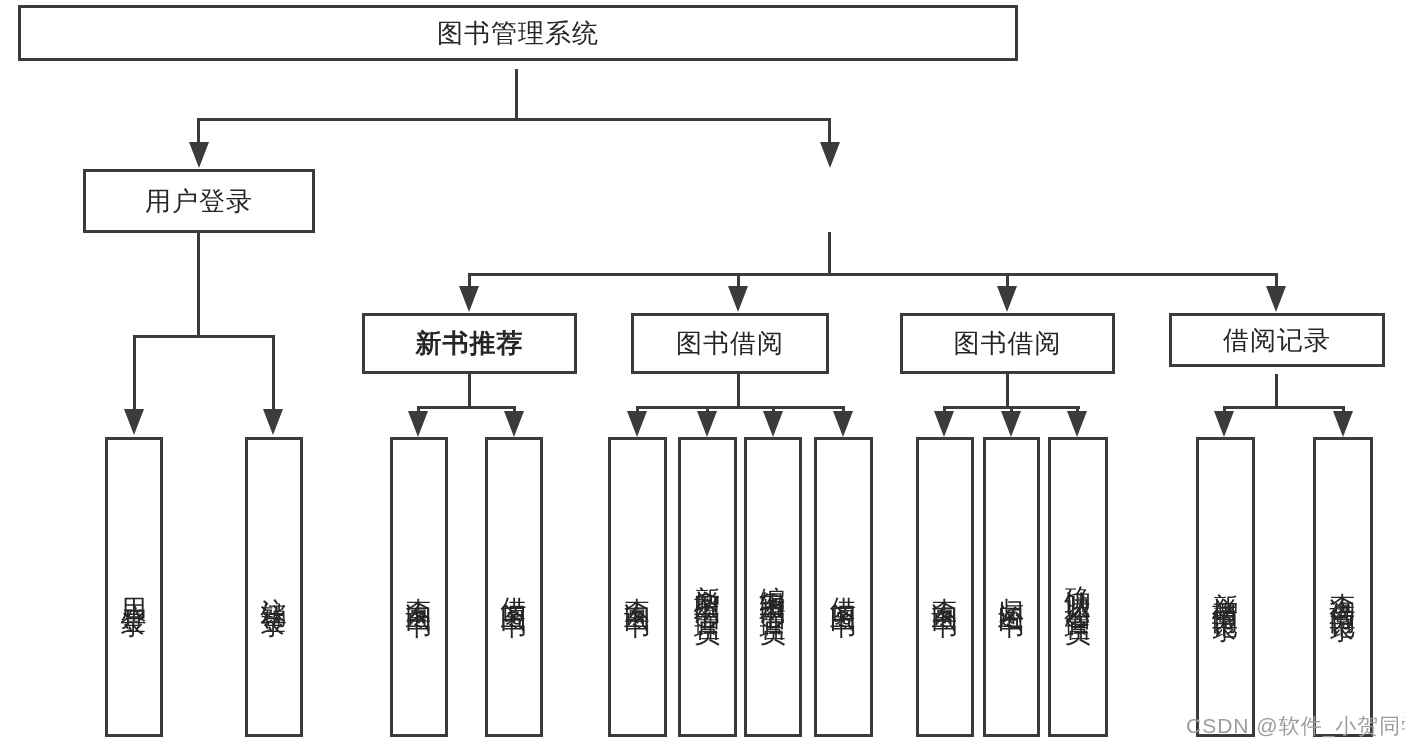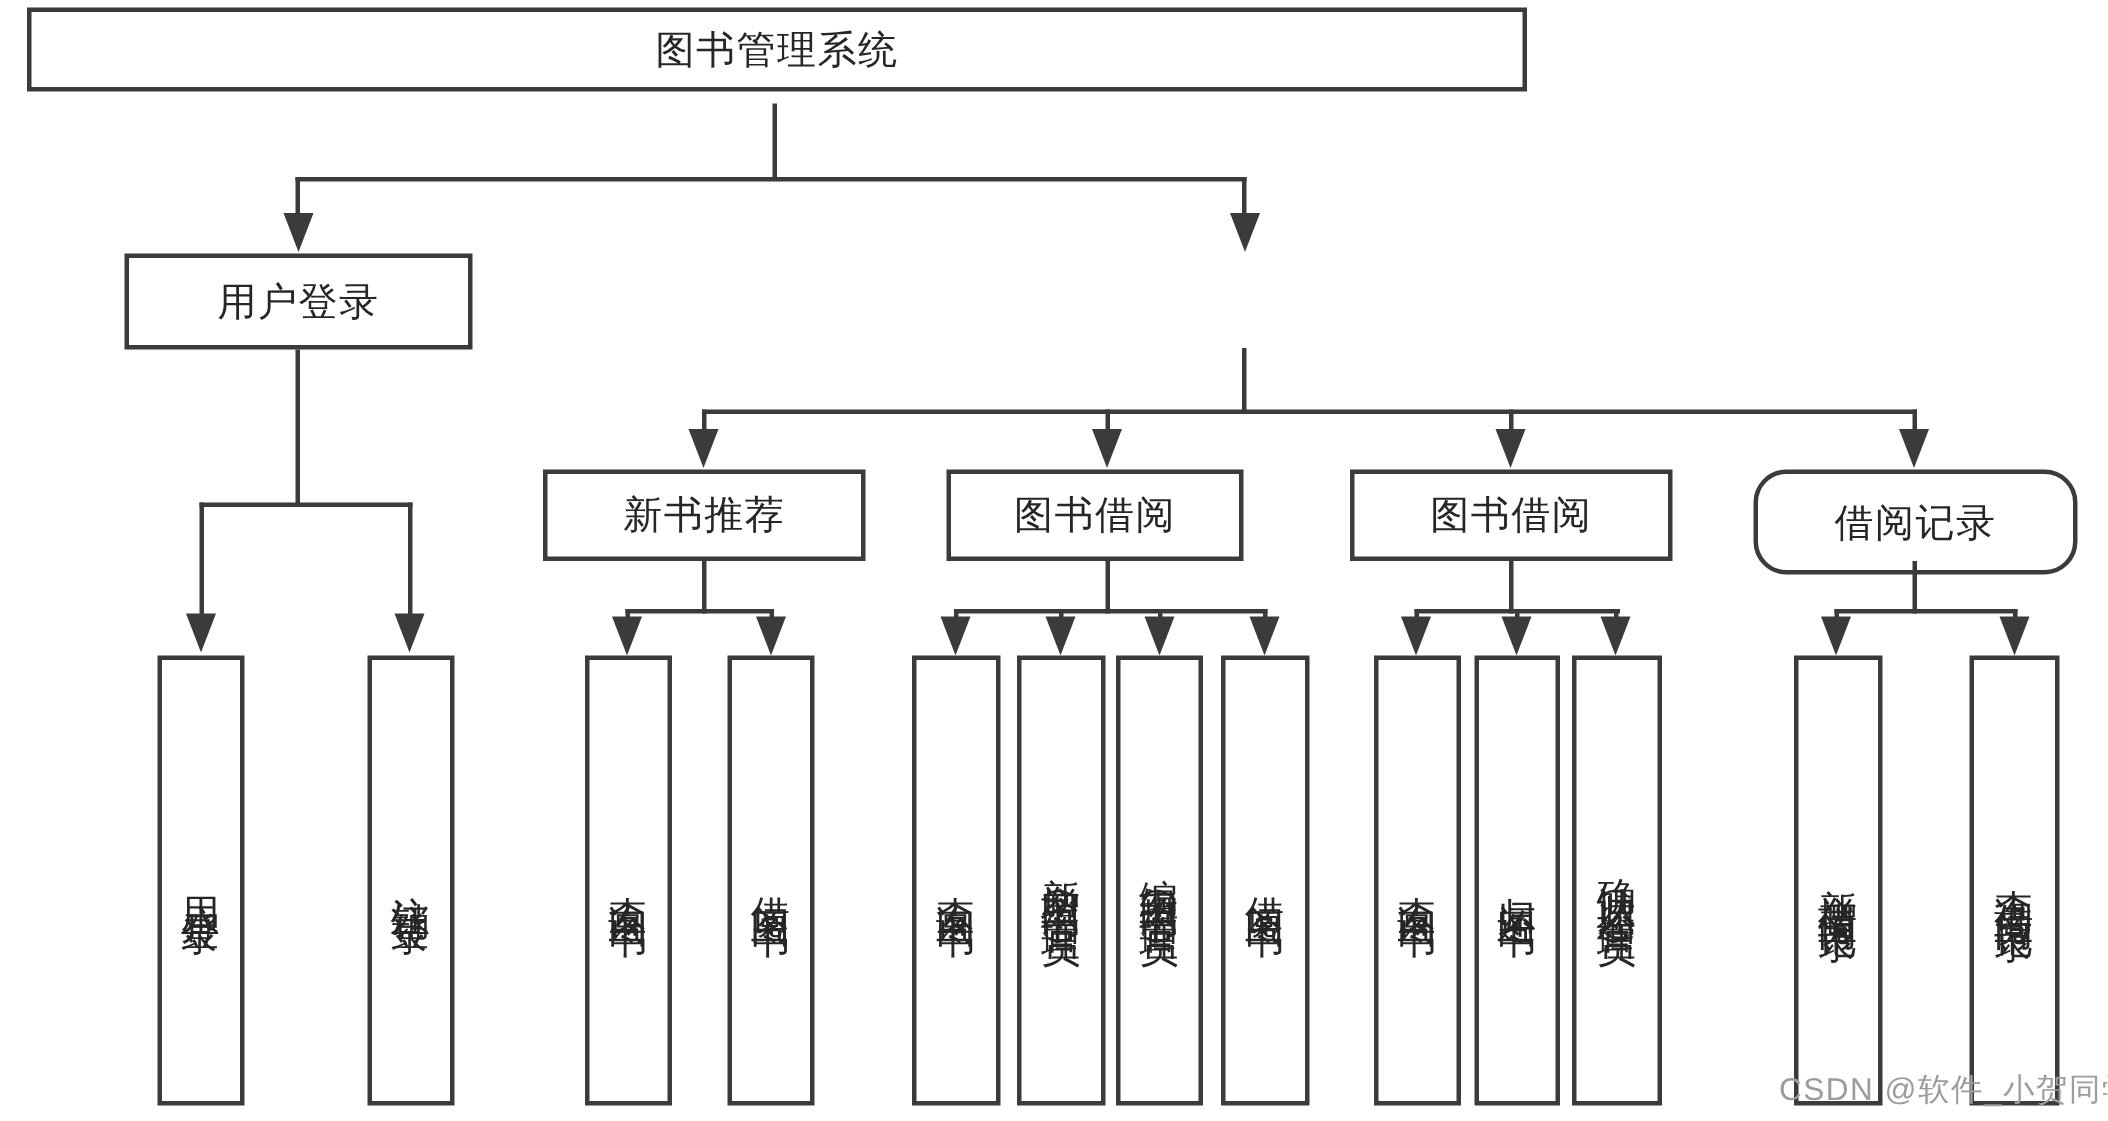--- a/index.html
+++ b/index.html
@@ -105,30 +105,30 @@
   <div class="hline" style="left:468px; top:273px; width:810px;"></div>
   <div class="stem" style="left:468px; top:273px; height:14px;"></div>
   <div class="tri" style="left:459px; top:286px;"></div>
   <div class="stem" style="left:737px; top:273px; height:14px;"></div>
   <div class="tri" style="left:728px; top:286px;"></div>
   <div class="stem" style="left:1006px; top:273px; height:14px;"></div>
   <div class="tri" style="left:997px; top:286px;"></div>
   <div class="stem" style="left:1275px; top:273px; height:14px;"></div>
   <div class="tri" style="left:1266px; top:286px;"></div>
 
-  <div class="hbox" style="left:362px; top:313px; width:215px; height:61px;">
+  <div class="hbox" style="left:362px; top:313px; width:215px; height:61px;font-weight:bold;">
     <span>新书推荐</span>
   </div>
   <div class="hbox" style="left:631px; top:313px; width:198px; height:61px;">
     <span>图书借阅</span>
   </div>
   <div class="hbox" style="left:900px; top:313px; width:215px; height:61px;">
     <span>图书借阅</span>
   </div>
-  <div class="hbox" style="left:1169px; top:313px; width:216px; height:70px;border-radius:22px;">
+  <div class="hbox" style="left:1169px; top:313px; width:216px; height:54px;">
     <span>借阅记录</span>
   </div>
 
   <div class="vline" style="left:468px; top:374px; height:35px;"></div>
   <div class="hline" style="left:417px; top:406px; width:99px;"></div>
   <div class="stem" style="left:417px; top:406px; height:7px;"></div>
   <div class="tri" style="left:408px; top:411px;"></div>
   <div class="stem" style="left:513px; top:406px; height:7px;"></div>
   <div class="tri" style="left:504px; top:411px;"></div>
 

